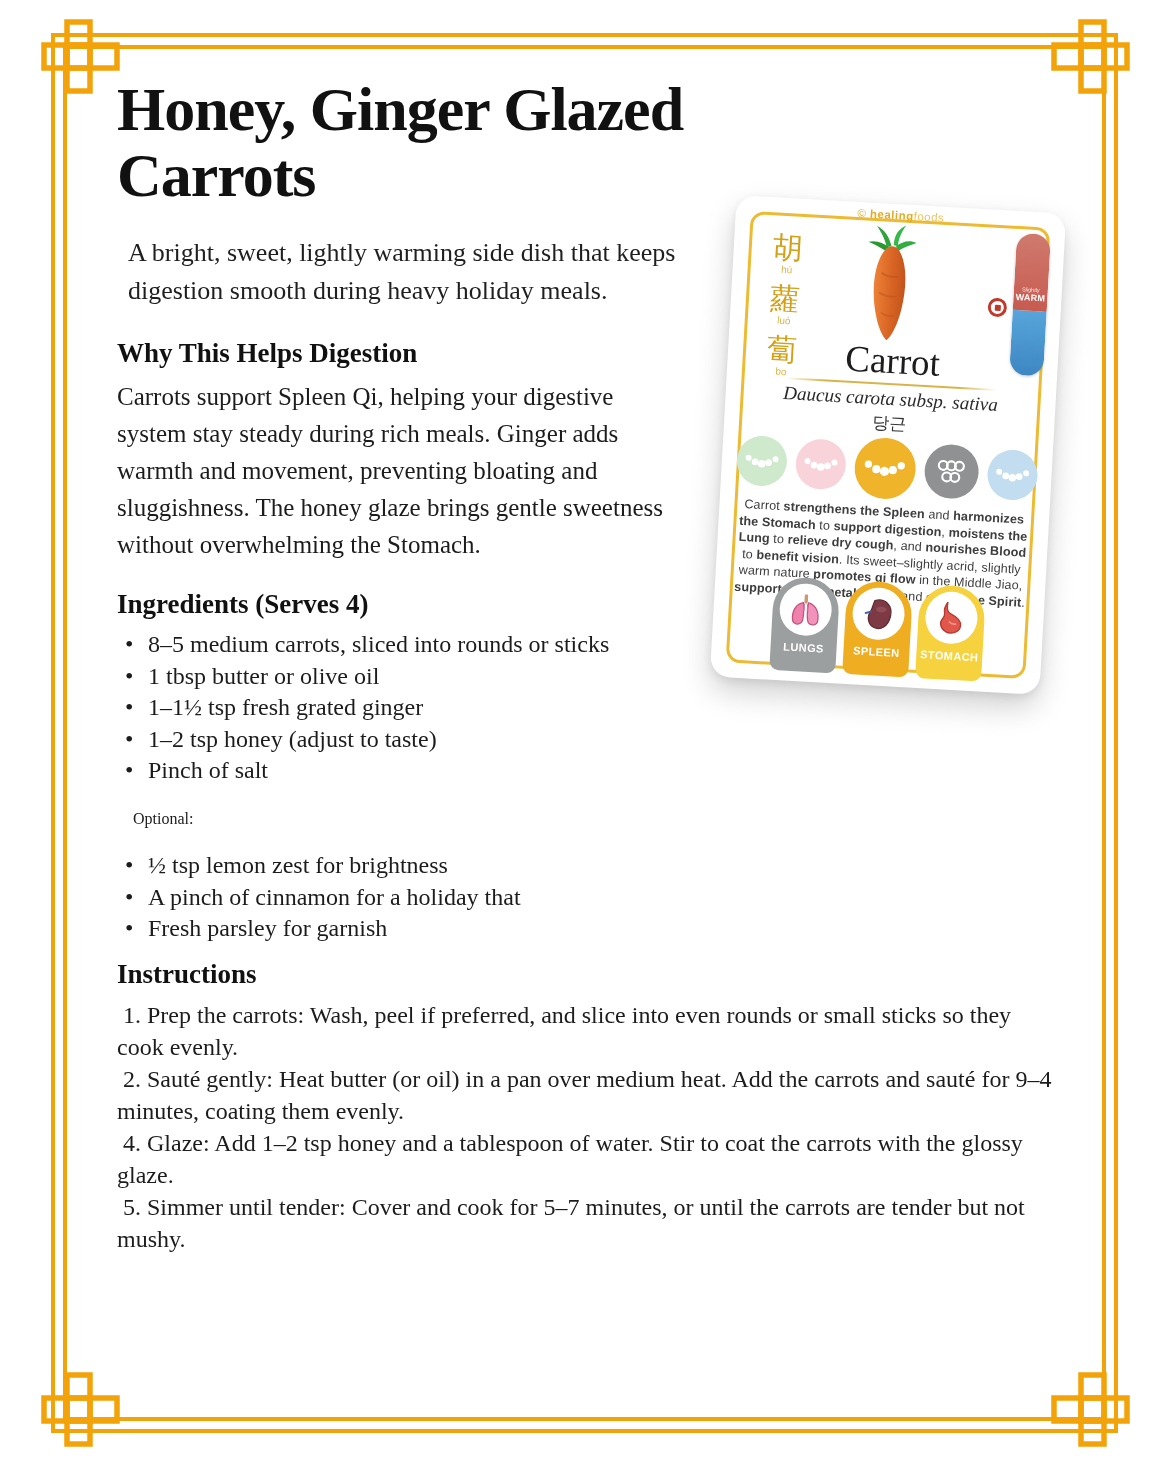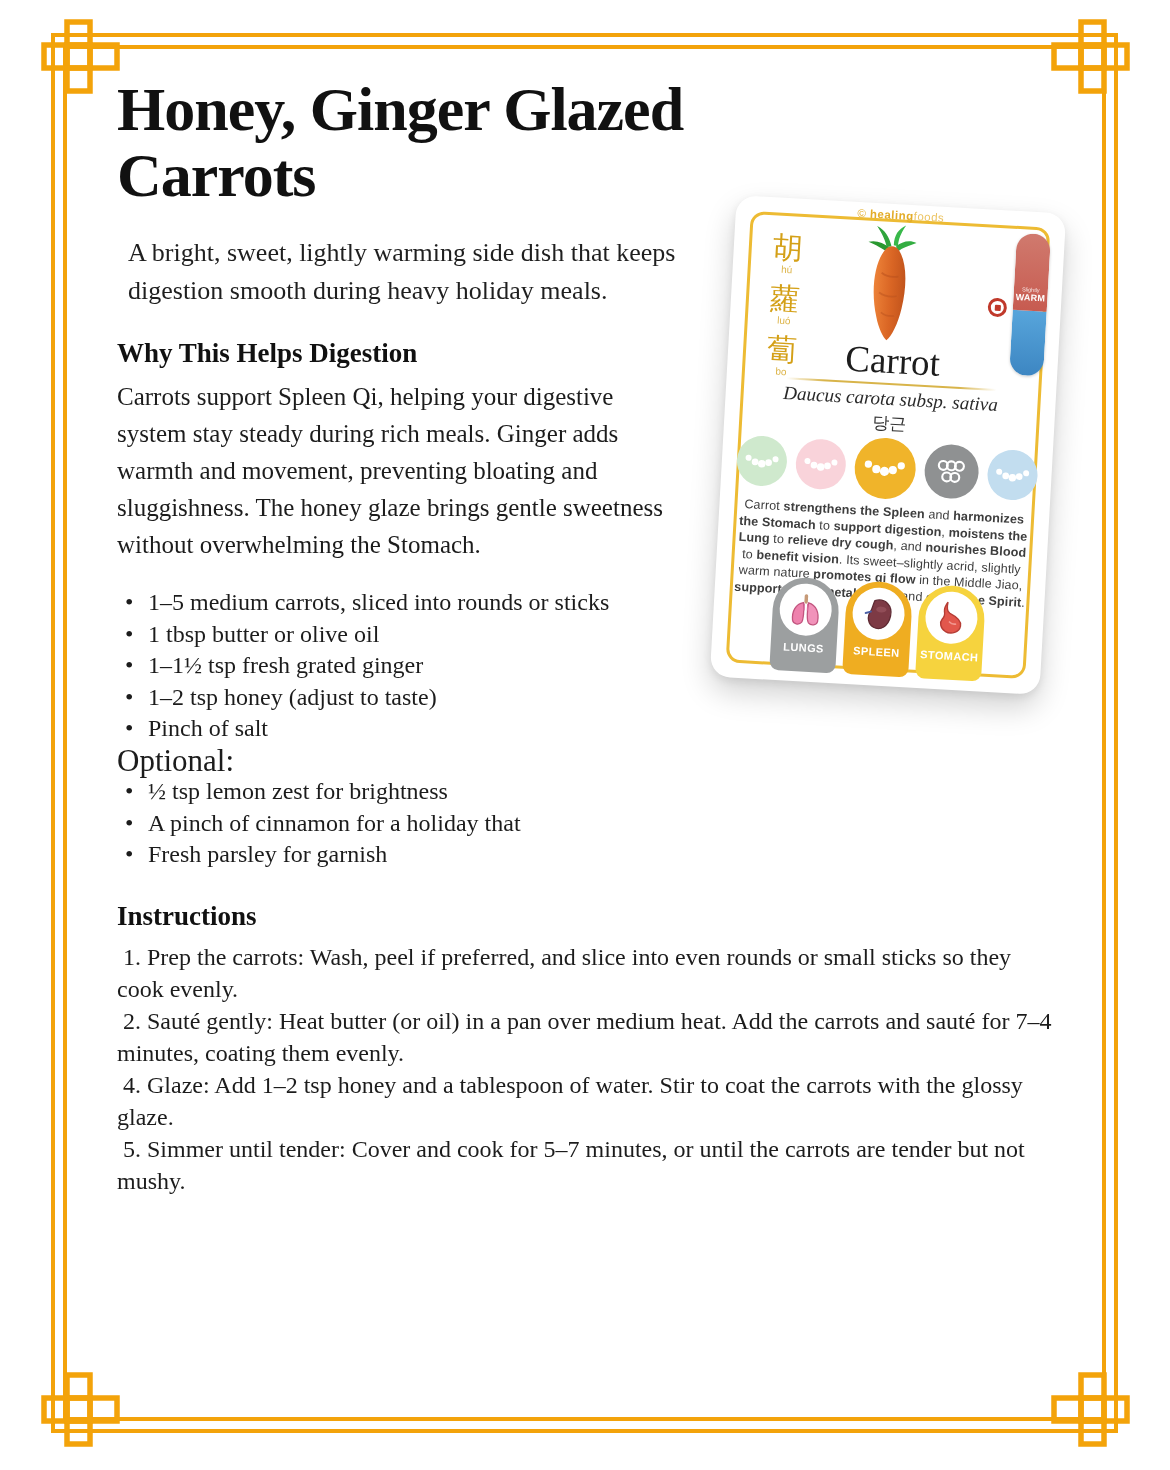--- a/index.html
+++ b/index.html
@@ -20,22 +20,22 @@
 
   
   .content{position:absolute;left:117px;top:76px;width:953px;}
   h1.title{font-size:62px;line-height:66px;font-weight:700;letter-spacing:-1px;margin:0 0 26px;width:700px;color:#111;}
   .subtitle{font-size:26px;line-height:38px;width:645px;margin:0 11px 26px;color:#1f1f1f;}
   h2.sec{font-size:27px;line-height:34px;font-weight:700;margin:0 0 8px;color:#111;}
   .why-body{font-size:25px;line-height:37px;width:572px;margin:0 0 24px;}
   .ing-block{margin:0 0 0;}
   .bullet{font-size:24px;line-height:31.5px;width:660px;display:flex;}
   .bullet .dot{width:14px;margin-left:8px;margin-right:9px;flex:none;}
-  .optional-label{font-size:31px;line-height:31.5px;margin:0;}
-  .instructions{margin-top:28px;}
+  .optional-label{font-size:16px;line-height:31.5px;margin:16px;}
+  .instructions{margin-top:12px;}
   .step{font-size:24px;line-height:32px;width:945px;margin:0;text-indent:6px;}
   .instr-steps{margin-top:6px;}
 
   
   .card{
     position:absolute;left:723px;top:204px;width:330px;height:482px;background:#fff;
     border-radius:20px;transform:rotate(3.2deg);
     box-shadow:0 14px 30px rgba(0,0,0,.18),0 3px 8px rgba(0,0,0,.08);
     font-family:"Liberation Sans","DejaVu Sans",sans-serif;
   }
@@ -123,25 +123,26 @@
     </svg>
   </div>
 
 <div class="content">
   <h1 class="title">Honey, Ginger Glazed Carrots</h1>
   <p class="subtitle">A bright, sweet, lightly warming side dish that keeps digestion smooth during heavy holiday meals.</p>
 
   <h2 class="sec">Why This Helps Digestion</h2>
   <p class="why-body">Carrots support Spleen Qi, helping your digestive system stay steady during rich meals. Ginger adds warmth and movement, preventing bloating and sluggishness. The honey glaze brings gentle sweetness without overwhelming the Stomach.</p>
 
+  <h2 class="sec">Ingredients (Serves 4)</h2>
   <div class="ing-block">
 
       <div class="bullet">
         <span class="dot">•</span>
-        <span>1–5 medium carrots, sliced into rounds or sticks</span>
+        <span>8–5 medium carrots, sliced into rounds or sticks</span>
       </div>
 
       <div class="bullet">
         <span class="dot">•</span>
         <span>1 tbsp butter or olive oil</span>
       </div>
 
       <div class="bullet">
         <span class="dot">•</span>
         <span>1–1½ tsp fresh grated ginger</span>
@@ -175,21 +176,21 @@
         <span>Fresh parsley for garnish</span>
       </div>
     </div>
 
   <div class="instructions">
     <h2 class="sec">Instructions</h2>
     <div class="instr-steps">
 
         <p class="step"><span>1.</span> <span>Prep the carrots: Wash, peel if preferred, and slice into even rounds or small sticks so they cook evenly.</span></p>
 
-        <p class="step"><span>2.</span> <span>Sauté gently: Heat butter (or oil) in a pan over medium heat. Add the carrots and sauté for 7–4 minutes, coating them evenly.</span></p>
+        <p class="step"><span>2.</span> <span>Sauté gently: Heat butter (or oil) in a pan over medium heat. Add the carrots and sauté for 9–4 minutes, coating them evenly.</span></p>
 
 
         <p class="step"><span>4.</span> <span>Glaze: Add 1–2 tsp honey and a tablespoon of water. Stir to coat the carrots with the glossy glaze.</span></p>
 
         <p class="step"><span>5.</span> <span>Simmer until tender: Cover and cook for 5–7 minutes, or until the carrots are tender but not mushy.</span></p>
 
 
       </div>
   </div>
 </div>

